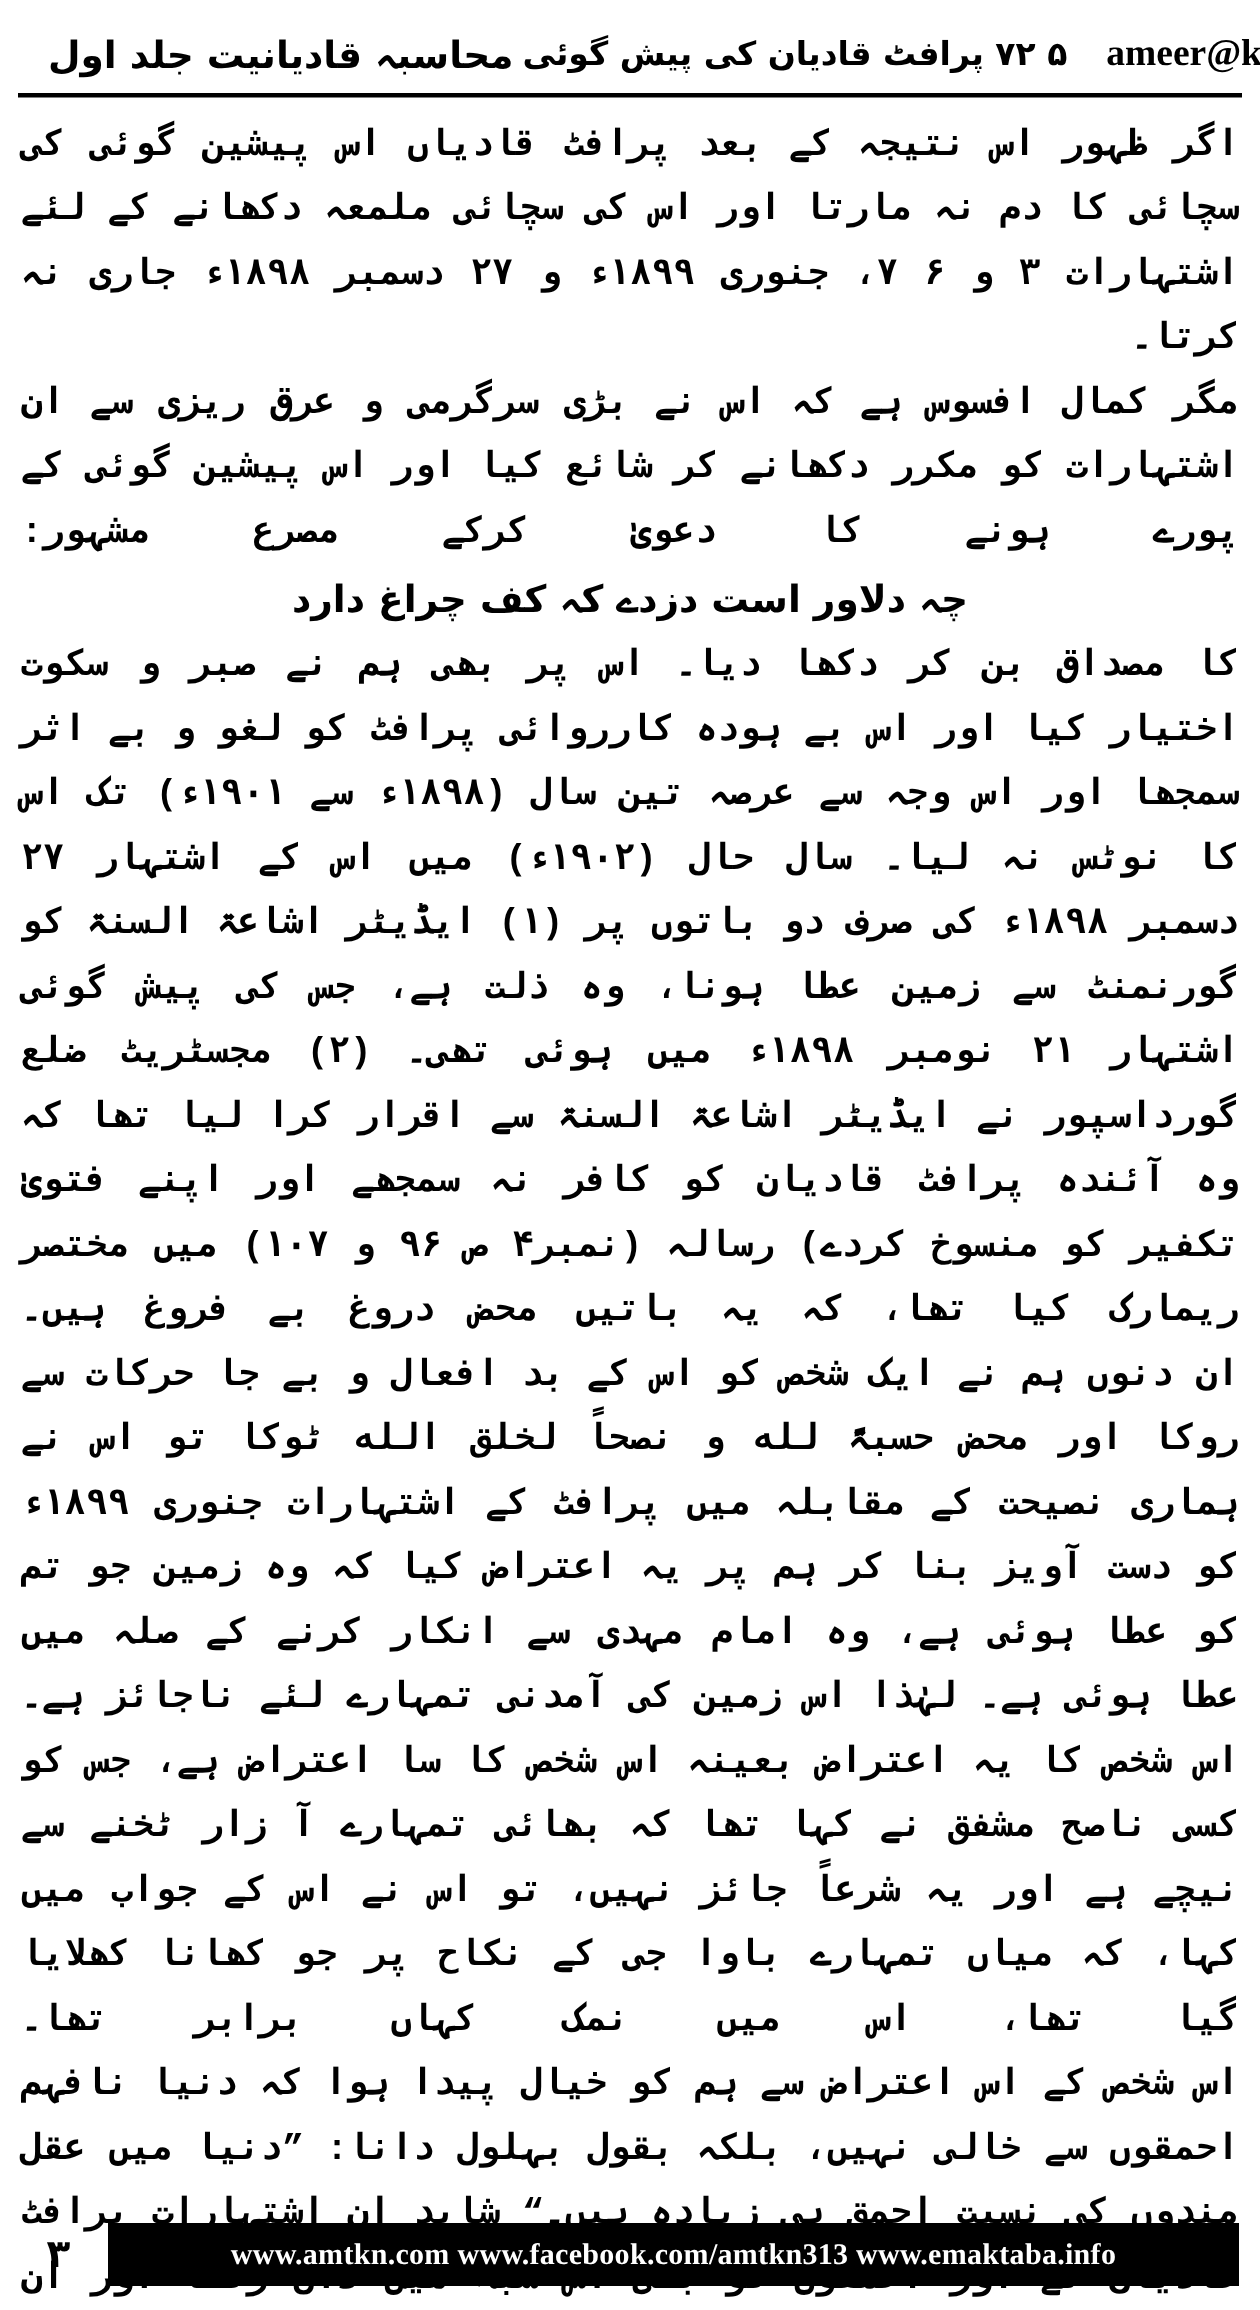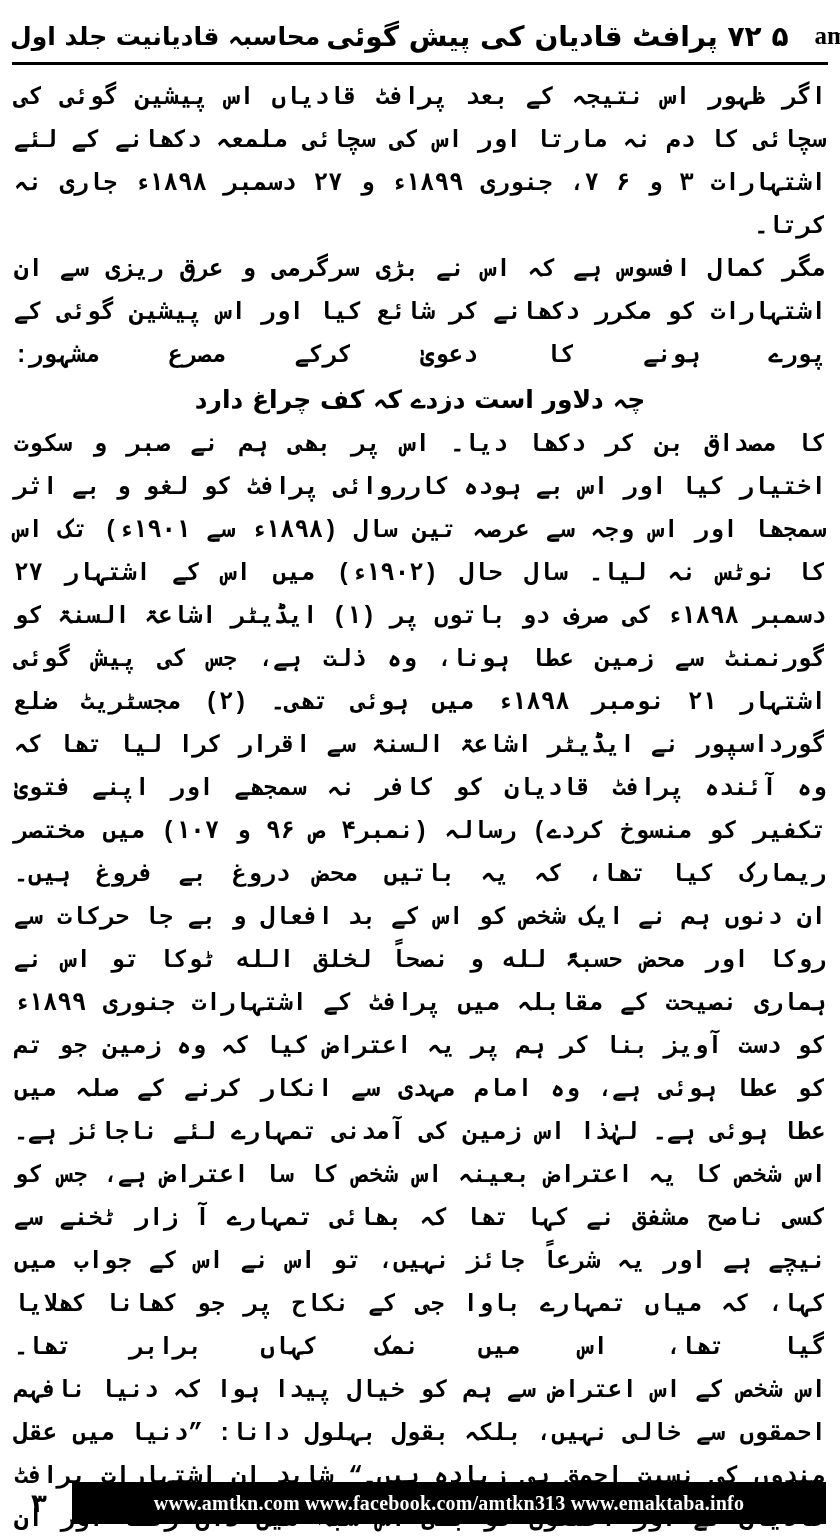--- a/index.html
+++ b/index.html
@@ -15,36 +15,36 @@
     overflow: hidden;
     font-family: "DejaVu Sans", sans-serif;
     color: #000000;
   }
 
   
   .header {
     position: absolute;
     top: 14px;
     right: 14px;
-    left: 10px;
+    left: 32px;
     height: 44px;
     display: flex;
     flex-direction: row-reverse;
     align-items: center;
     justify-content: space-between;
   }
   .header-right {
     font-size: 25px;
     font-weight: bold;
     letter-spacing: 0px;
     white-space: nowrap;
     direction: rtl;
   }
   .header-center {
-    font-size: 28px;
+    font-size: 22px;
     font-weight: bold;
     white-space: nowrap;
     padding-left: 6px;
     padding-right: 26px;
     direction: rtl;
   }
   .header-left {
     font-size: 25px;
     font-weight: bold;
     font-family: "Liberation Serif", serif;

